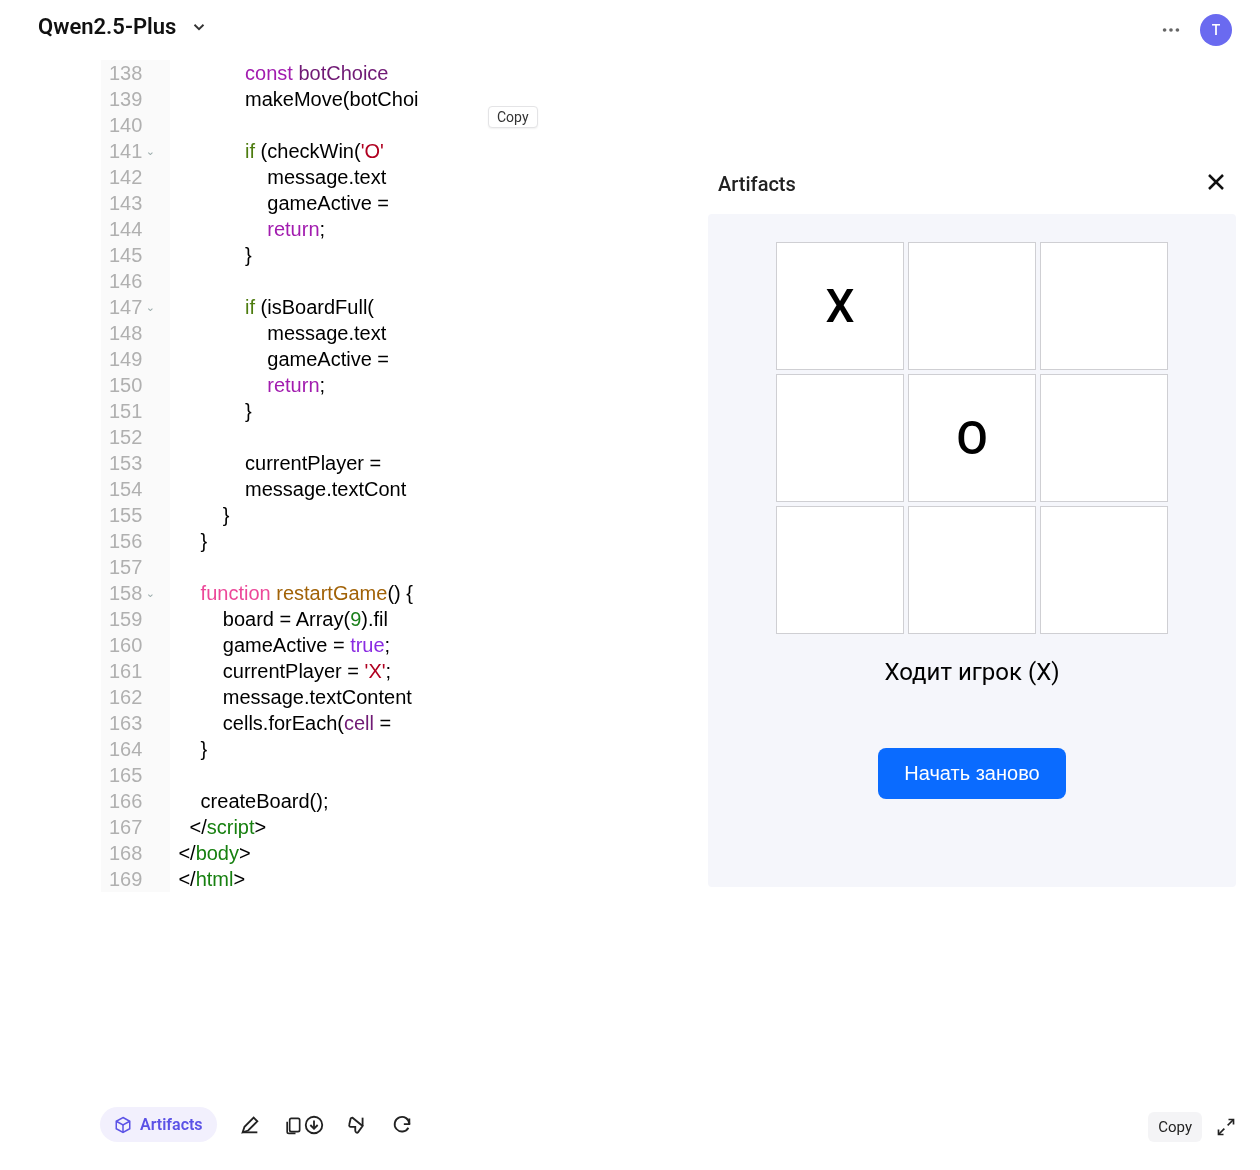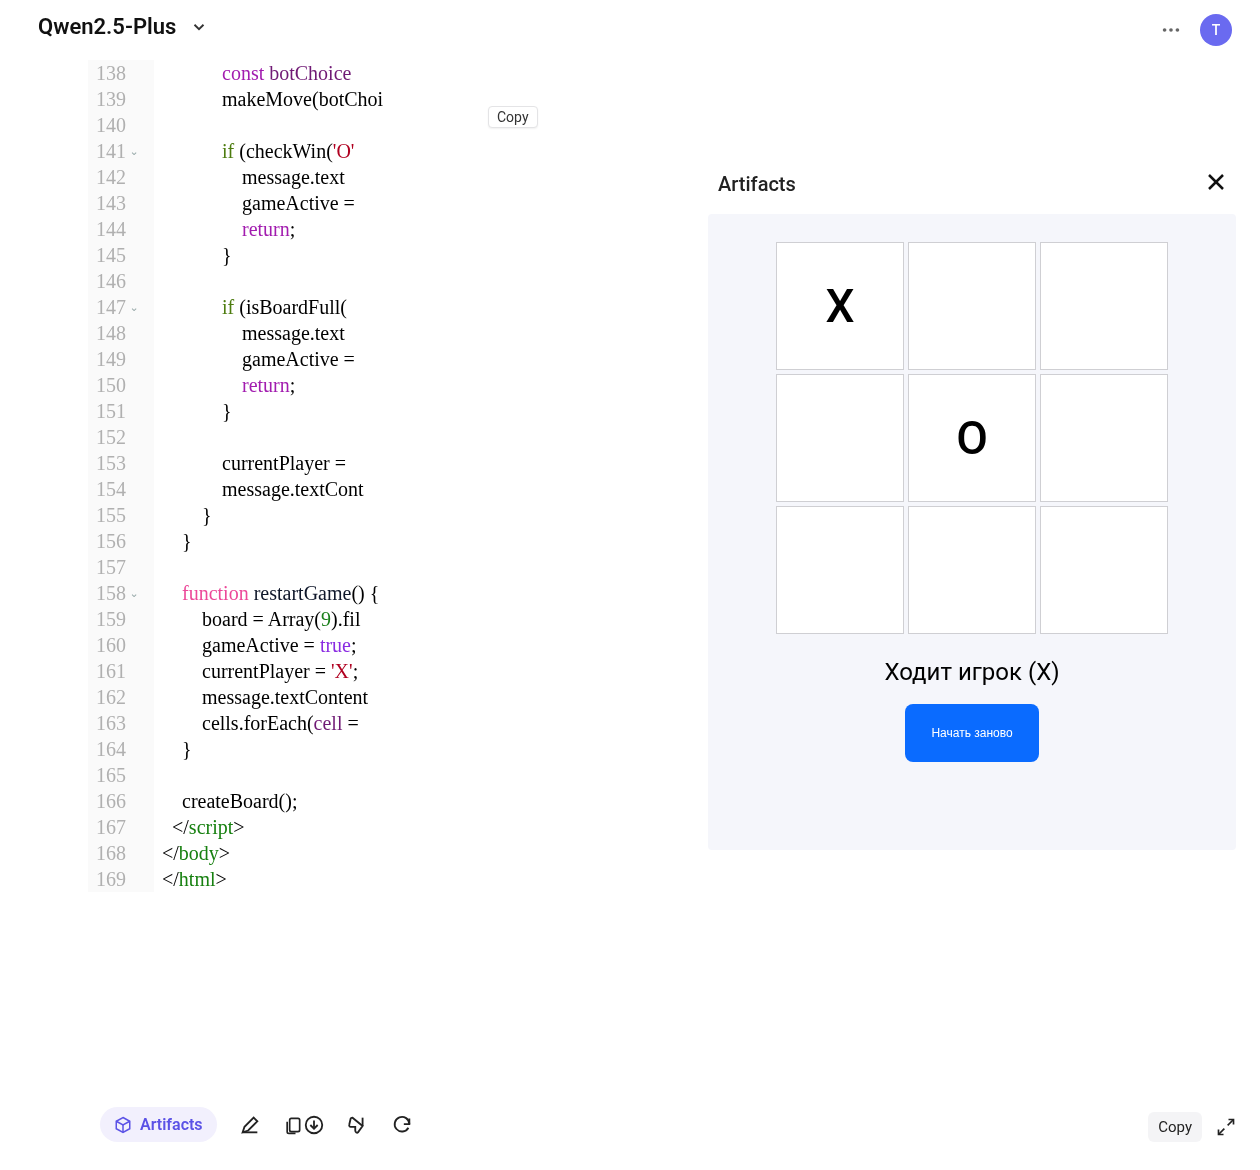--- a/index.html
+++ b/index.html
@@ -55,25 +55,26 @@
     padding: 0 0 0 0;
   }
 
   
   .code-col {
     width: 560px;
     margin-left: 88px;
     position: relative;
   }
   .code-block {
-    font-family: Liberation Serif, serif;
+    font-family: Liberation Sans, sans-serif;
     font-size: 20px;
     line-height: 26px;
     display: flex;
     background: #fff;
+    margin-left: 13px;
   }
   .gutter {
     background: #fafafa;
     color: #b0b0b0;
     text-align: right;
     padding: 0 14px 0 8px;
     border-right: 0;
     user-select: none;
     position: relative;
   }
@@ -92,21 +93,21 @@
     white-space: pre;
     padding-left: 8px;
     overflow: hidden;
     width: 380px;
     position: relative;
   }
   .code-line { height: 26px; }
   .tok-kw { color: #a21caf; } 
   .tok-kw2 { color: #4d7c0f; } 
   .tok-kw3 { color: #ec4899; } 
-  .tok-fn { color: #0f172a; }
+  .tok-fn { color: #a16207; }
   .tok-str { color: #b00020; }
   .tok-str2 { color: #178010; } 
   .tok-var { color: #701a75; }
   .tok-bool { color: #8a2be2; }
   .tok-num { color: #1a7f1a; }
 
   .copy-tag {
     position: absolute;
     left: 400px;
     top: 46px;
@@ -174,24 +175,25 @@
   }
   .ttt-msg {
     font-size: 24px;
     margin-bottom: 18px;
   }
   .ttt-btn {
     background: #0a6bff;
     color: #fff;
     border: none;
     border-radius: 8px;
-    padding: 22px 26px;
-    font-size: 12px;
+    padding: 14px 26px;
+    font-size: 20px;
     font-weight: 500;
     cursor: pointer;
+    margin-top: 44px;
   }
 
   
   .bottom {
     position: absolute;
     left: 100px;
     bottom: 28px;
     display: flex;
     align-items: center;
     gap: 22px;

